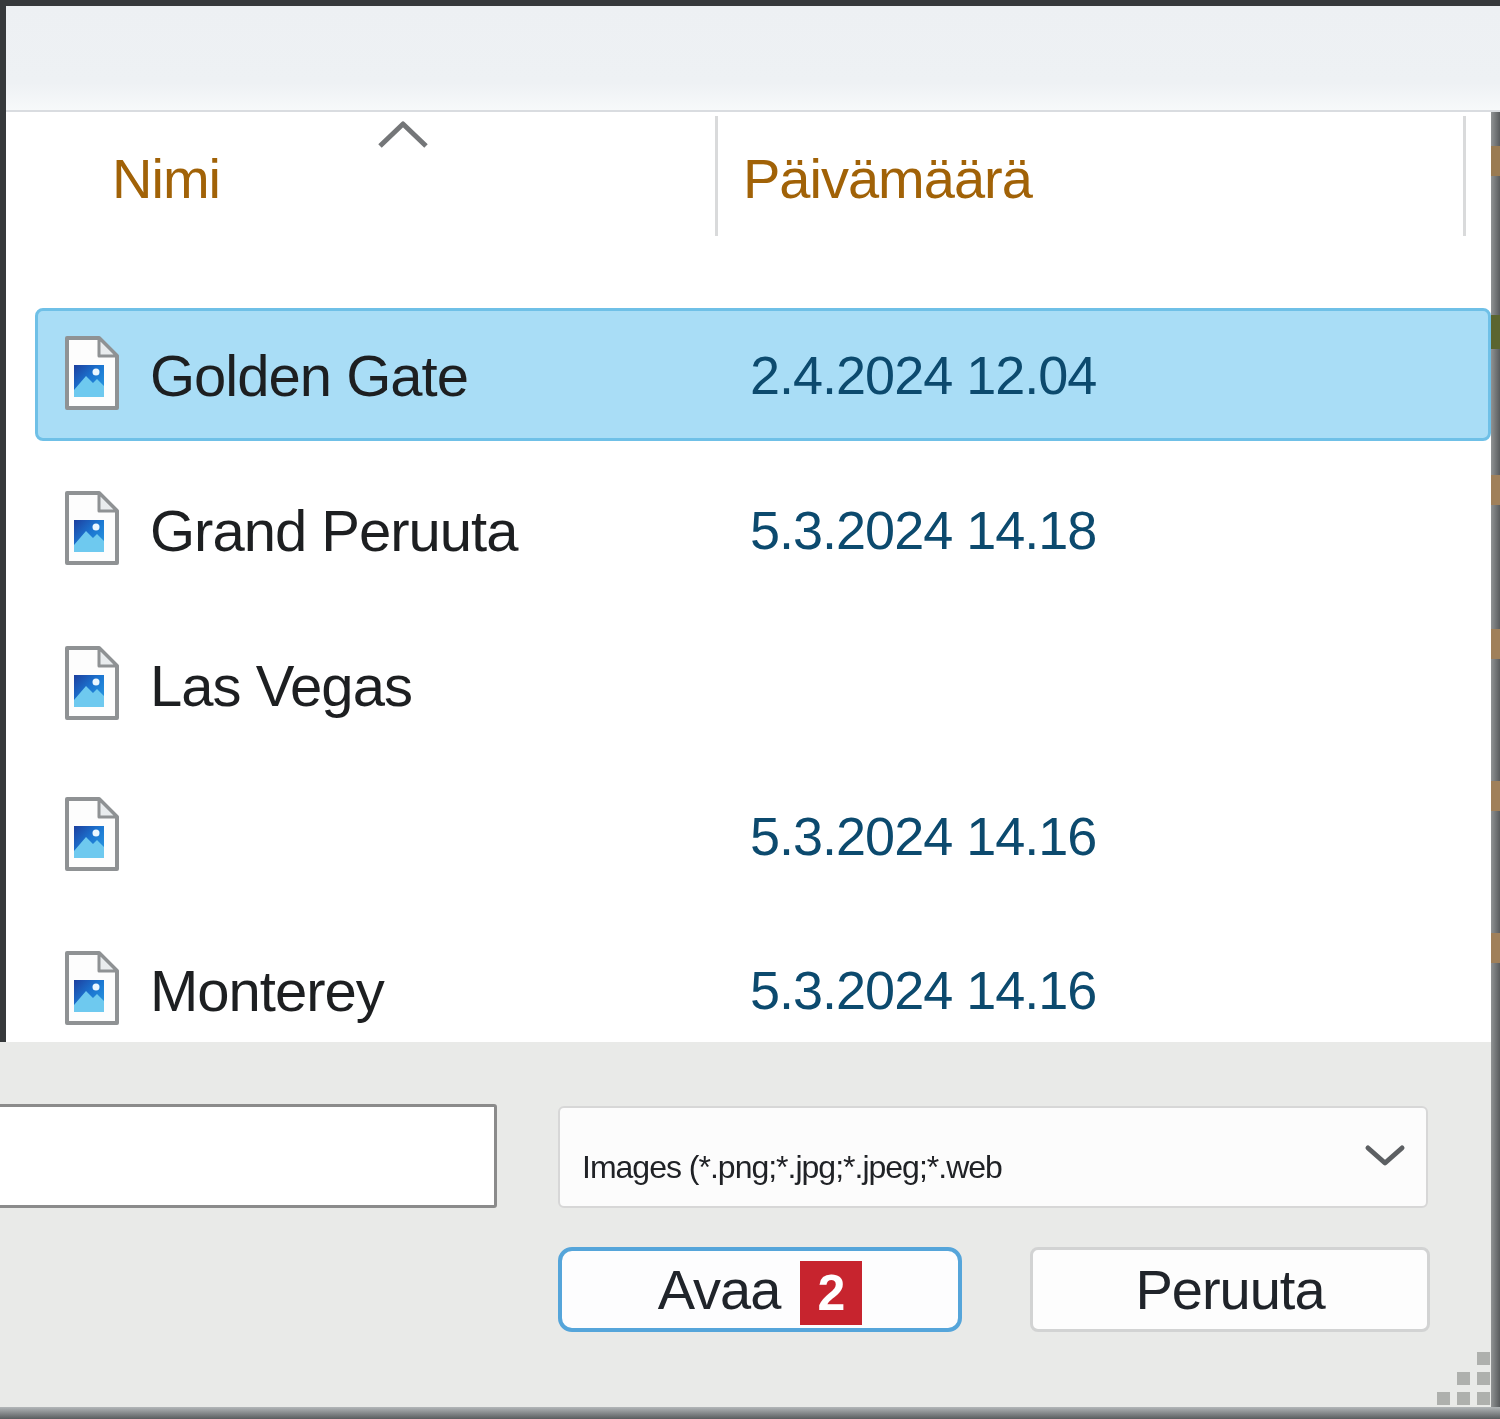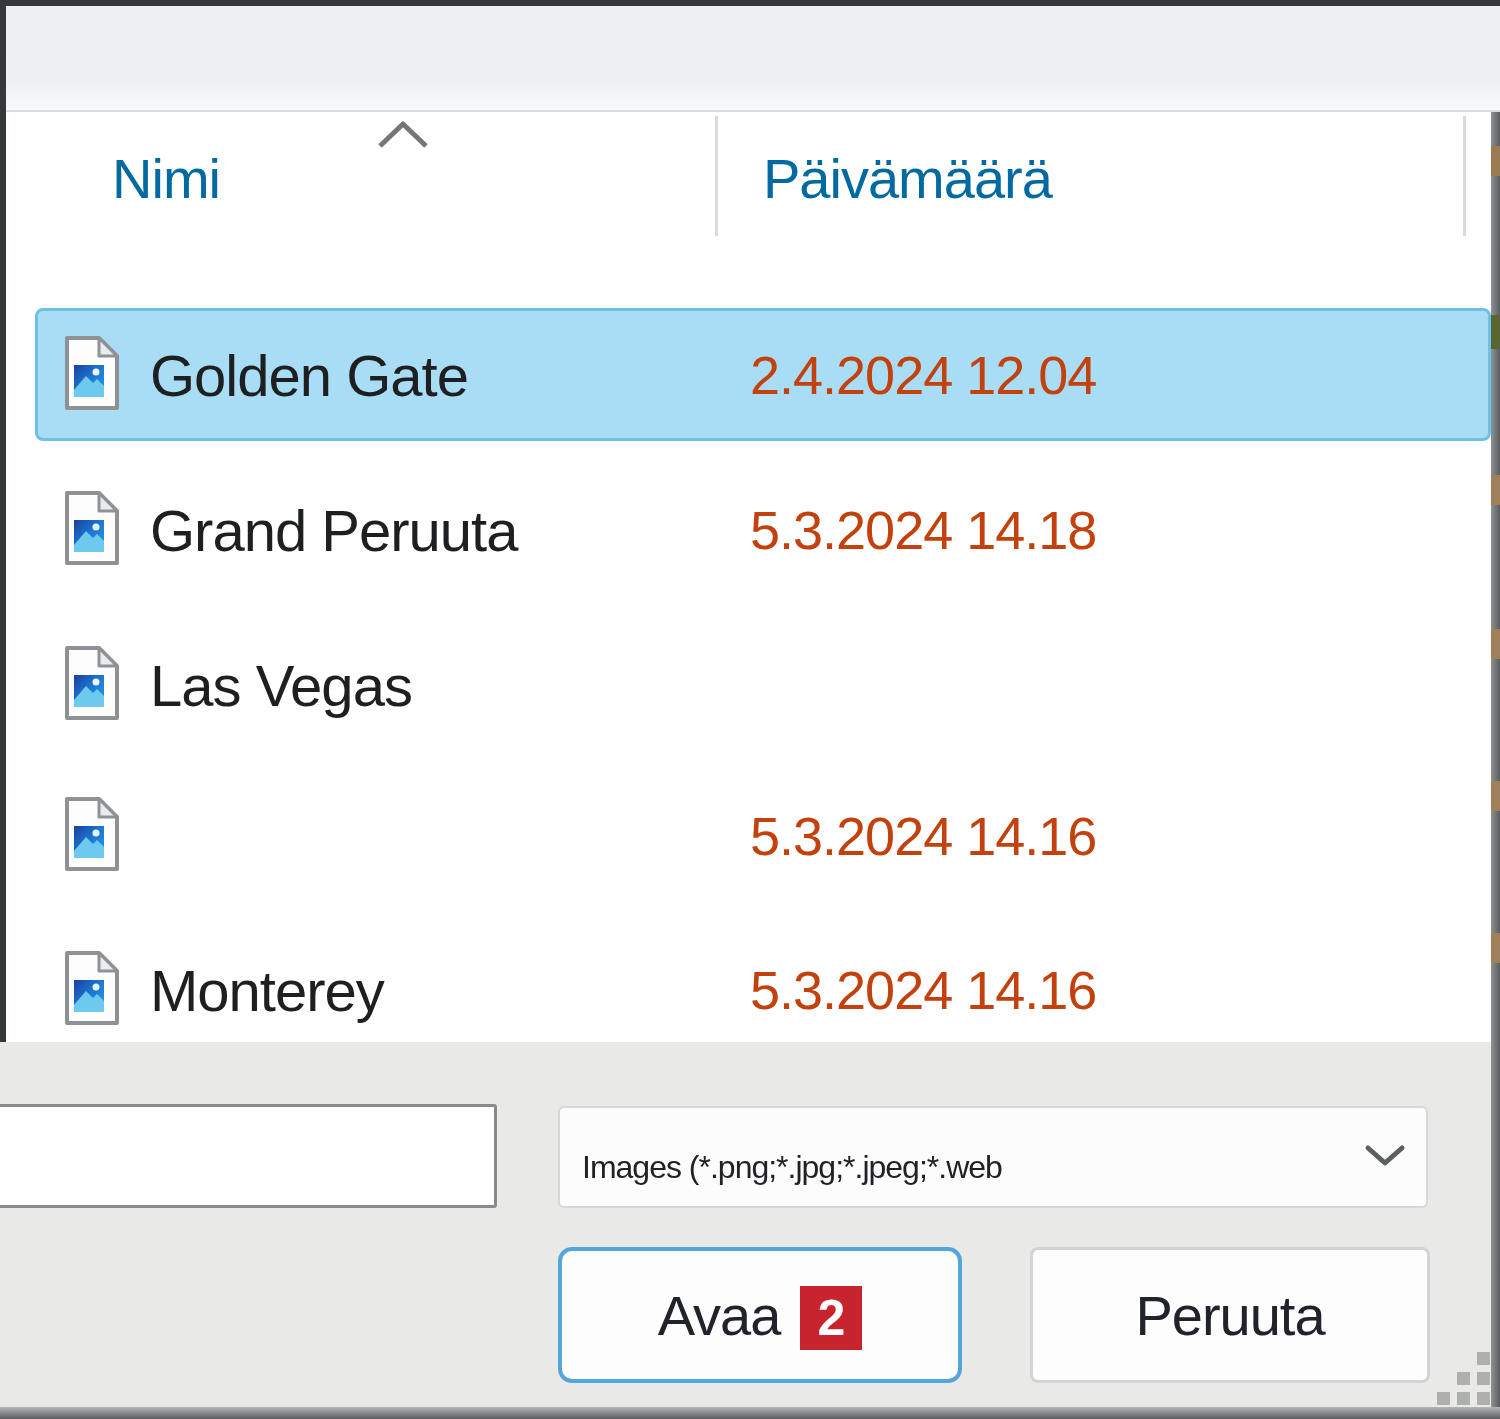--- a/index.html
+++ b/index.html
@@ -16,56 +16,56 @@
     background:linear-gradient(180deg,#b3b7b9,#595d5f);z-index:29;}
   .frag{position:absolute;left:1491px;width:9px;z-index:31;}
 
   
   .toolbar{position:absolute;left:0;top:6px;width:1500px;height:104px;
     background:linear-gradient(180deg,#edf0f3 0%,#eef1f4 74%,#f7f9fa 100%);
     border-bottom:2px solid #d9dce0;z-index:5;}
 
   
   .list-header{position:absolute;left:6px;top:112px;width:1485px;height:150px;background:#ffffff;z-index:6;}
-  .col-label{position:absolute;top:34px;font-size:56px;color:#0369a1;letter-spacing:-1px;white-space:nowrap;}
+  .col-label{position:absolute;top:34px;font-size:56px;color:#a16207;letter-spacing:-1px;white-space:nowrap;}
   .col-name-label{left:106px;}
-  .col-date-label{left:737px;margin-left:20px;}
+  .col-date-label{left:737px;}
   .sort-chevron{position:absolute;left:368px;top:6px;}
   .col-sep{position:absolute;top:4px;width:3px;height:120px;background:#d9dadb;}
   .sep1{left:709px;}
   .sep2{left:1457px;}
 
   
   .row{position:absolute;left:35px;width:1456px;height:133px;z-index:7;
     display:flex;align-items:center;border:3px solid transparent;border-radius:8px;box-sizing:border-box;margin-top:42px;}
   .row.selected{background:#a9ddf6;border-color:#6fc0e7;}
   .row .file-icon{position:absolute;left:24px;top:50%;transform:translateY(-50%);}
   .row .fname{position:absolute;left:112px;top:50%;transform:translateY(-50%);
     font-size:58px;color:#1d1f21;letter-spacing:-1px;white-space:nowrap;}
   .row .fdate{position:absolute;left:712px;top:50%;transform:translateY(-50%);
-    font-size:54px;color:#c2410c;letter-spacing:-1px;white-space:nowrap;}
+    font-size:54px;color:#0c4a6e;letter-spacing:-1px;white-space:nowrap;}
 
   
   .footer{position:absolute;left:0;top:1042px;width:1500px;height:365px;background:#e9eae8;z-index:8;}
 
   .filename-combo{position:absolute;left:-36px;top:62px;width:533px;height:104px;
     background:#ffffff;border:3px solid #8b8b8b;border-radius:3px;box-sizing:border-box;
     display:flex;align-items:center;z-index:9;}
   .filename-combo input{flex:1;height:80%;border:none;outline:none;font-size:50px;
     font-family:"Liberation Sans",sans-serif;padding:0 0 0 20px;background:transparent;color:#202226;}
   .filename-combo .chev{margin-right:22px;}
 
   .filetype-combo{position:absolute;left:558px;top:64px;width:870px;height:102px;
     background:#fcfcfc;border:2px solid #d7d7d7;border-radius:6px;box-sizing:border-box;
     display:flex;align-items:center;padding:0 20px 0 22px;z-index:9;cursor:default;}
   .filetype-combo .ft-label{font-size:32px;color:#202226;letter-spacing:-1px;
     white-space:nowrap;overflow:hidden;flex:1;margin-top:20px;}
   .filetype-combo .chev{flex:0 0 auto;margin-left:8px;}
 
-  .btn{position:absolute;top:205px;height:136px;box-sizing:border-box;display:flex;
+  .btn{position:absolute;top:205px;height:85px;box-sizing:border-box;display:flex;
     align-items:center;justify-content:center;background:#fdfdfe;cursor:default;z-index:9;}
   .btn-open{left:558px;width:404px;border:4px solid #55a5da;border-radius:14px;gap:20px;}
   .btn-cancel{left:1030px;width:400px;border:3px solid #d2d3d3;border-radius:8px;background:#fdfdfd;}
   .btn-label{font-size:56px;color:#20242a;letter-spacing:-1px;white-space:nowrap;}
   .step-badge{width:62px;height:64px;background:#c7242e;color:#ffffff;font-size:50px;font-weight:bold;
     display:flex;align-items:center;justify-content:center;transform:translateY(3px);}
 
   
   .grip-sq{position:absolute;width:13px;height:13px;background:#aeb0ad;z-index:31;}
 </style>

